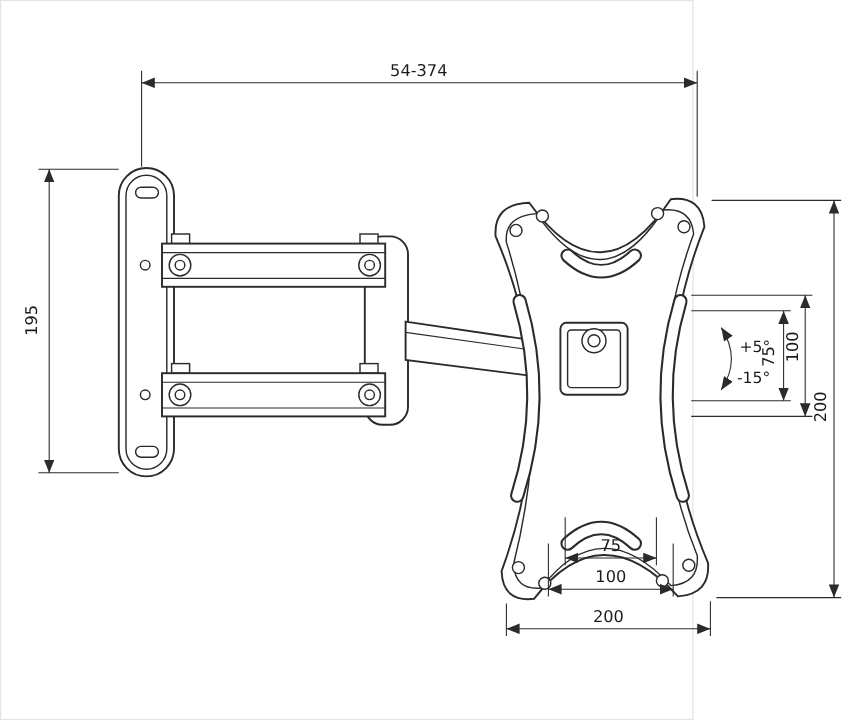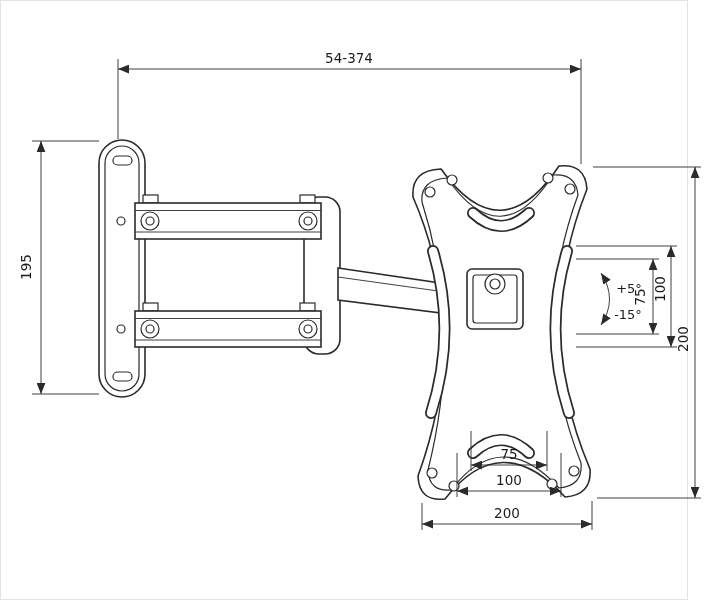--- a/index.html
+++ b/index.html
@@ -1,17 +1,17 @@
 <!DOCTYPE html>
 <html><head>
 <meta charset="utf-8">
 <style>
   html,body{margin:0;padding:0;background:#ffffff;}
   .canvas{
-    width:688px;height:600px;position:relative;background:#ffffff;
+    width:578px;height:600px;position:relative;background:#ffffff;
     border:1px solid #e3e3e3;box-sizing:border-box;
     font-family:"DejaVu Sans",sans-serif;
   }
   svg{display:block;}
   .outline-f{stroke:#2b2b2b;stroke-width:1.6;fill:#ffffff;}
   .mid{stroke:#2b2b2b;stroke-width:1.2;fill:none;}
   .mid-f{stroke:#2b2b2b;stroke-width:1.2;fill:#ffffff;}
   .thin{stroke:#2b2b2b;stroke-width:0.9;fill:none;}
   .dim{stroke:#2b2b2b;stroke-width:0.9;fill:none;}
   .slot-outer{stroke:#2b2b2b;stroke-width:12;fill:none;stroke-linecap:round;}

